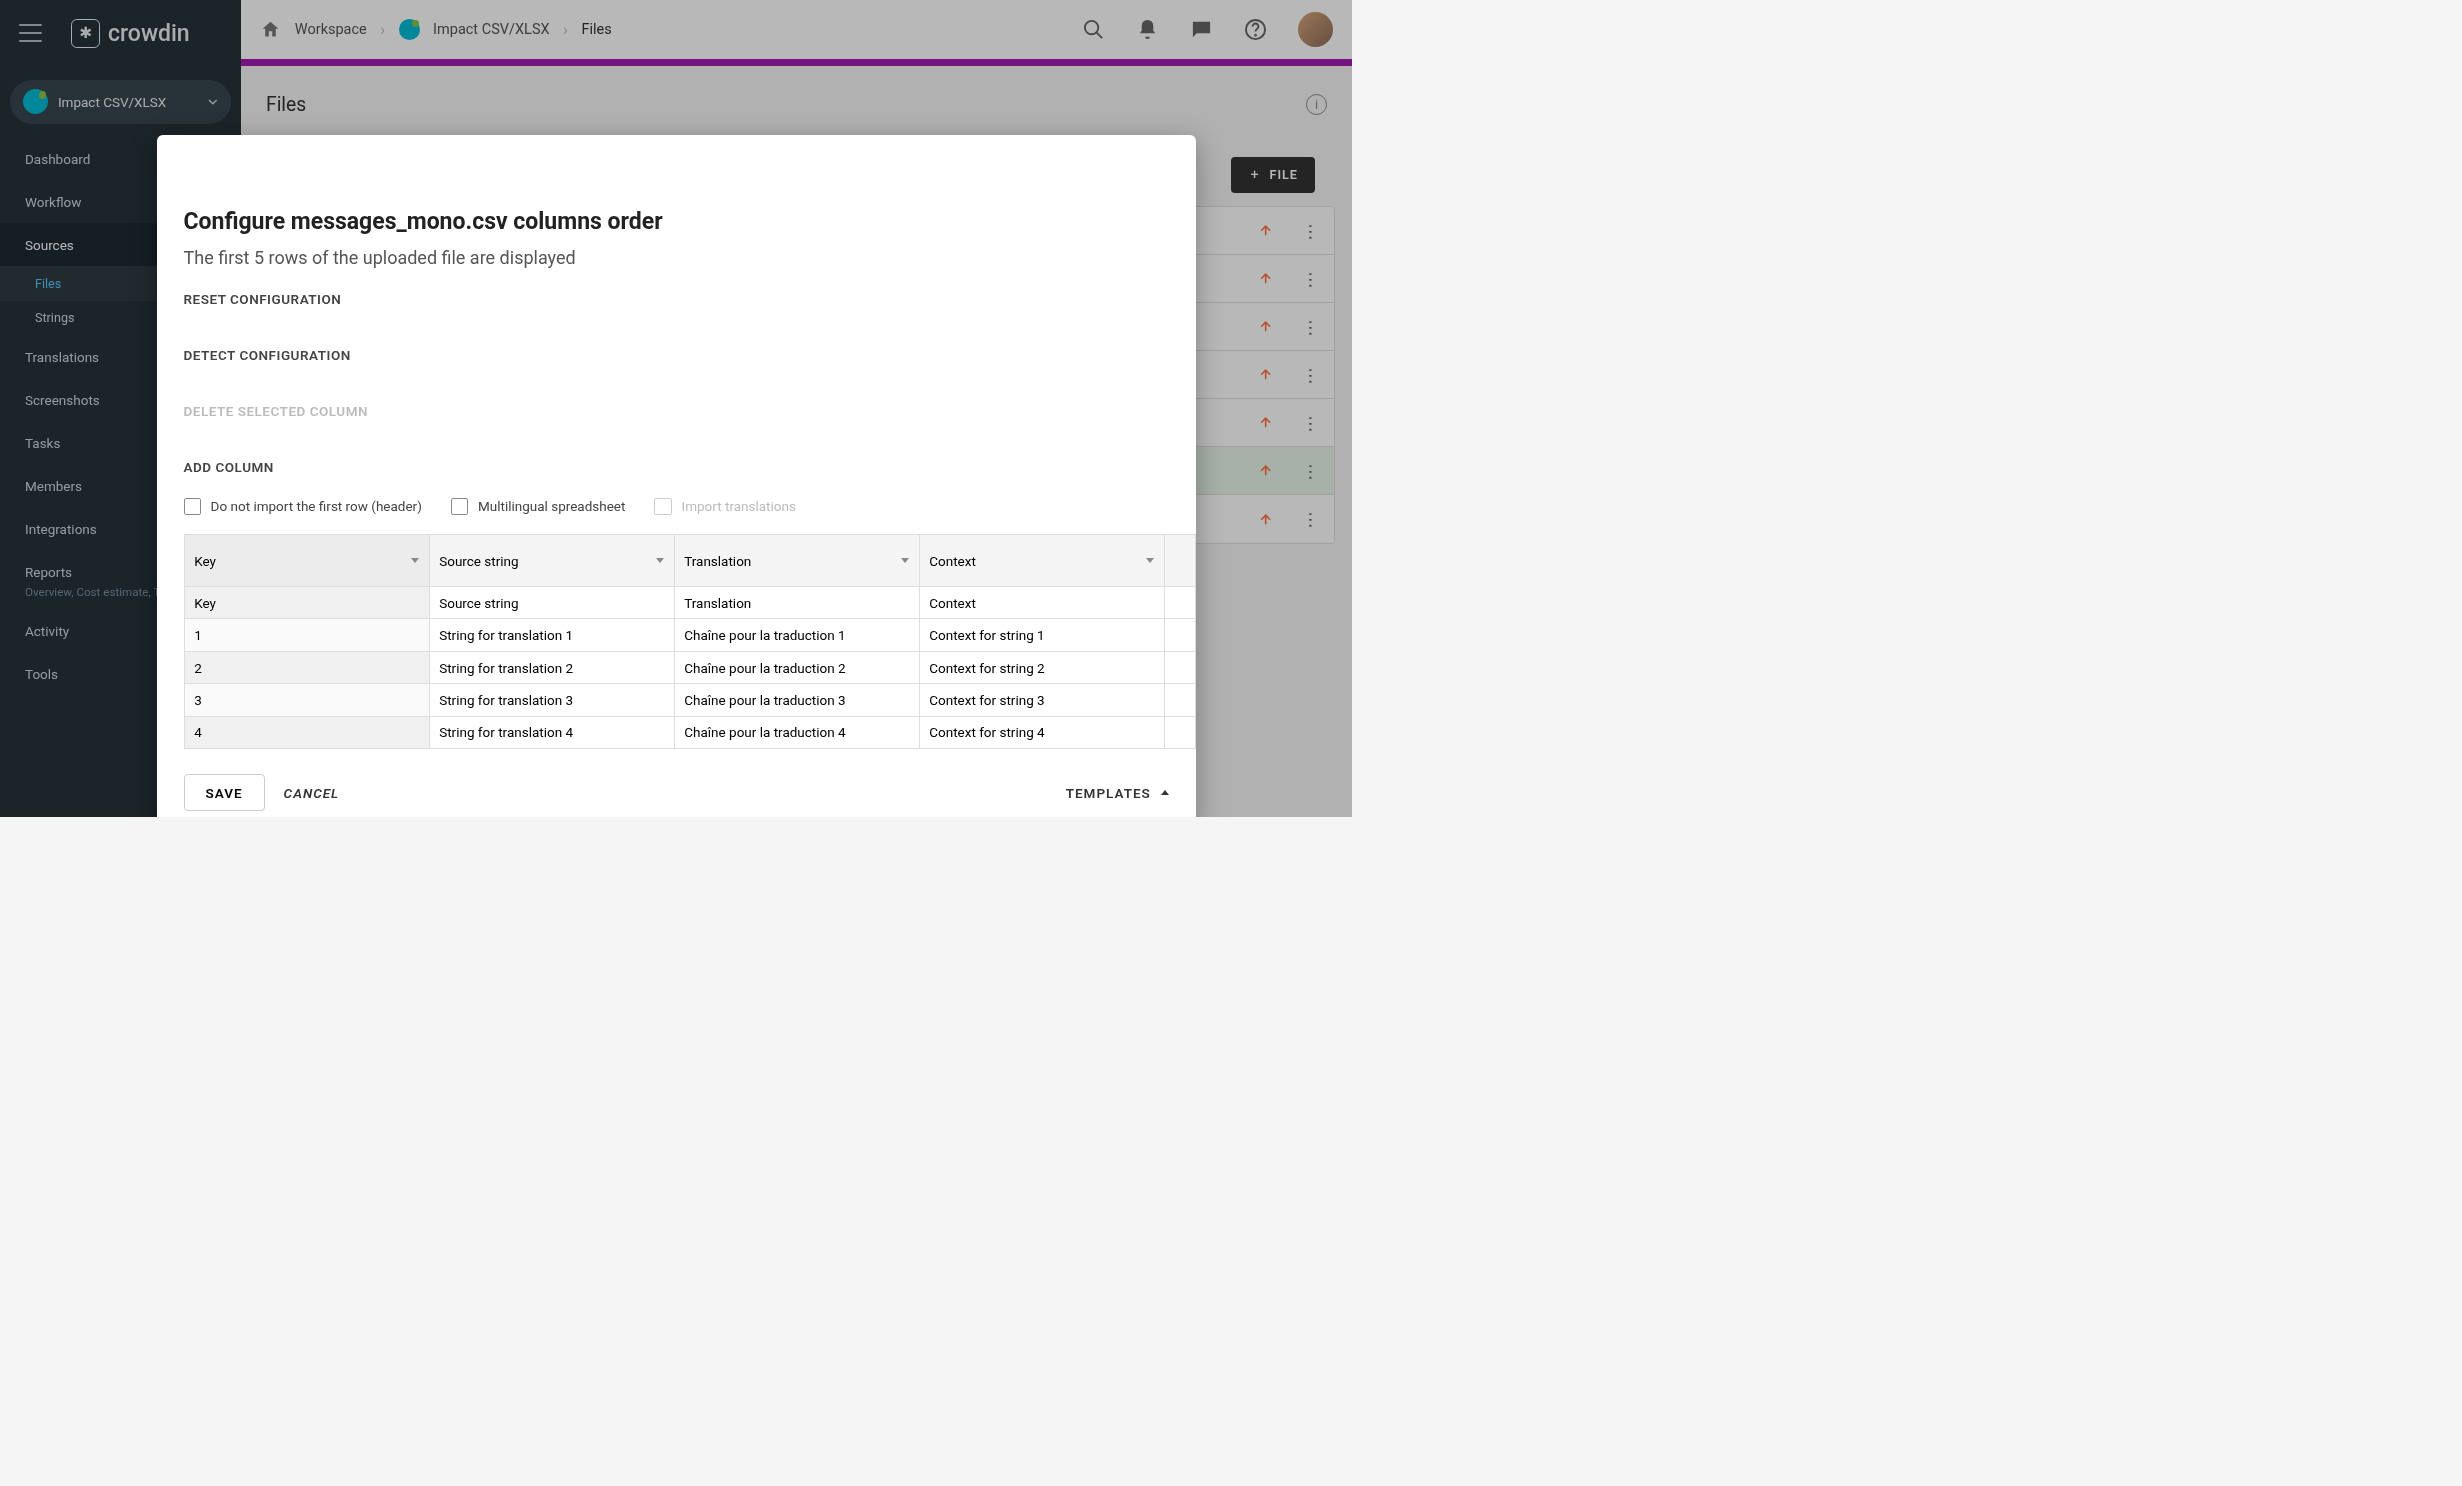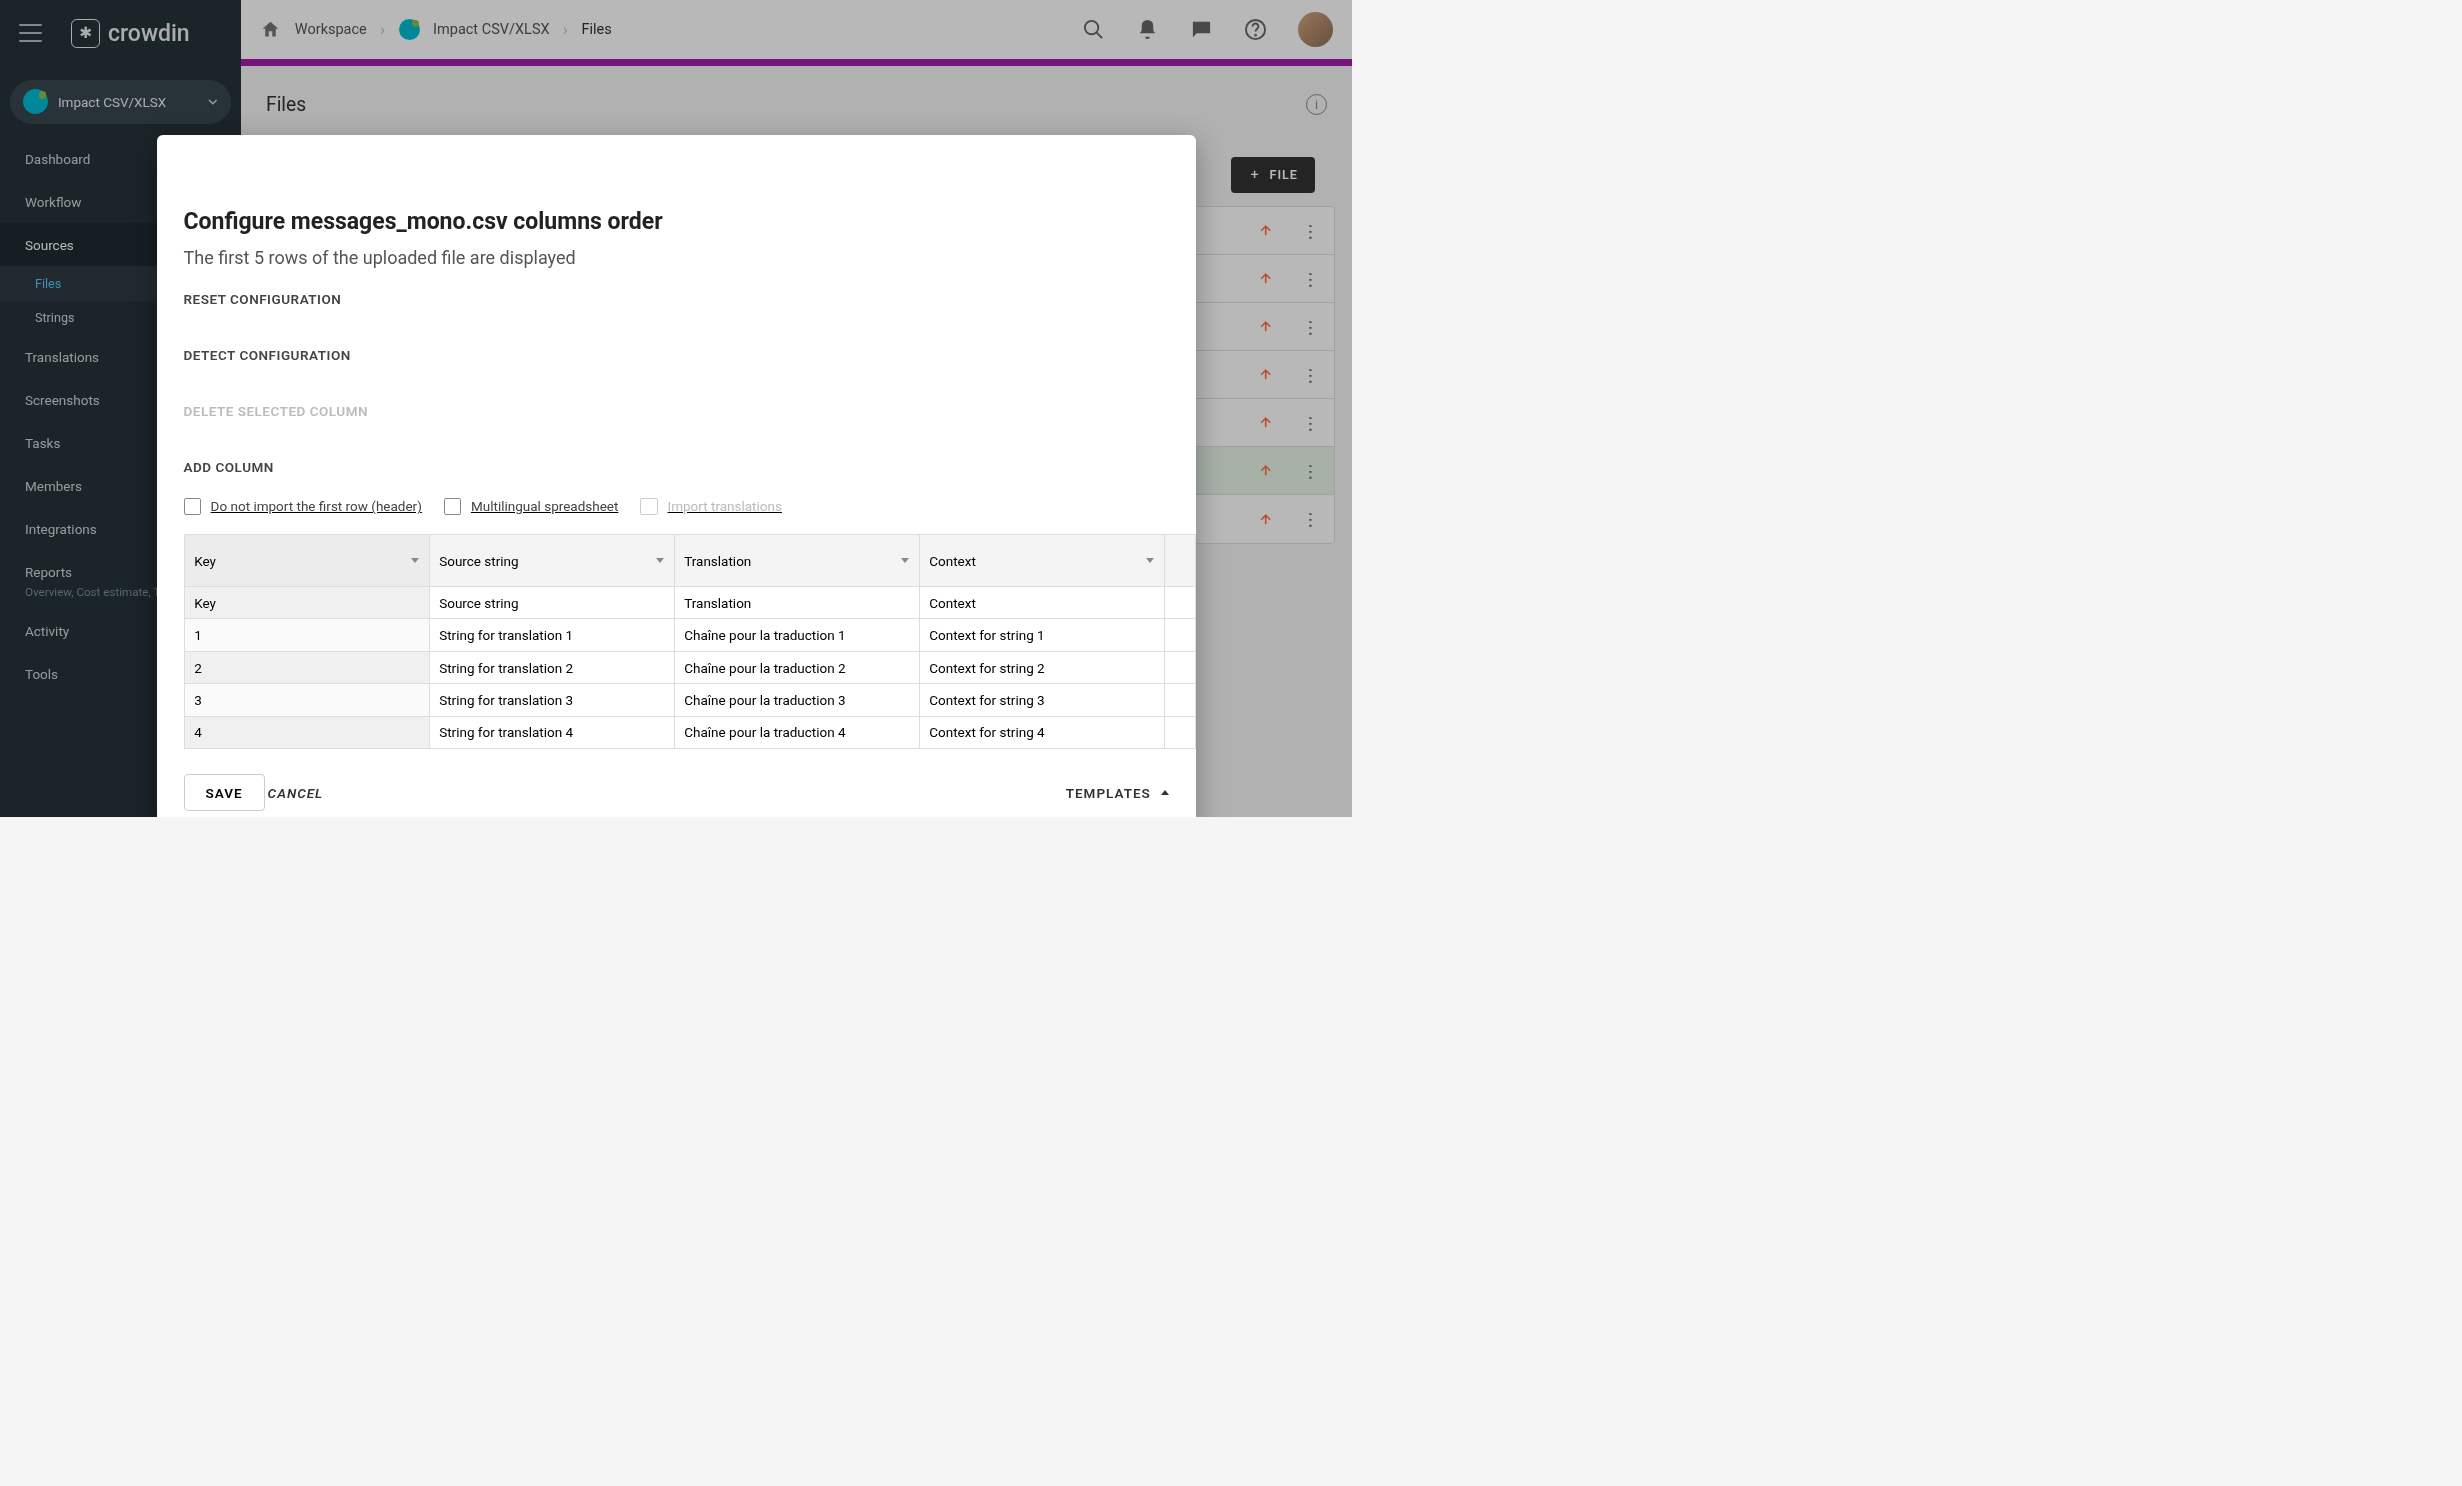--- a/index.html
+++ b/index.html
@@ -56,42 +56,42 @@
 .overlay { position: absolute; inset: 0; background: rgba(0,0,0,0.28); display: flex; align-items: flex-start; justify-content: center; padding-top: 135px; }
 
 
 .dialog { width: 1039px; background: #fff; border-radius: 5.8px; box-shadow: 0 7.7px 29px rgba(0,0,0,0.3); padding: 29px 0 23px; }
 .dlg-pad { padding: 0 27px; }
 .dlg-title { font-size: 23px; color: #222; margin-bottom: 11.6px; margin-top: 44px; }
 .dlg-sub { font-size: 18px; color: #555; margin-bottom: 23px; }
 .dlg-actions { display: flex; gap: 40px; margin-bottom: 23px; flex-direction: column; }
 .dlg-action { font-size: 13.5px; font-weight: 600; letter-spacing: 0.5px; color: #444; cursor: pointer; }
 .dlg-action.disabled { color: #bbb; cursor: default; }
-.dlg-checks { display: flex; gap: 22px; margin-bottom: 19.3px; align-items: center; text-decoration: underline; }
+.dlg-checks { display: flex; gap: 29px; margin-bottom: 19.3px; align-items: center; }
 .chk { display: flex; align-items: center; gap: 9.7px; font-size: 13.5px; color: #444; cursor: pointer; }
 .chk.disabled { color: #bbb; cursor: default; }
 .chk-box { width: 17.4px; height: 17.4px; border: 1.9px solid #888; border-radius: 1.9px; }
 .chk.disabled .chk-box { border-color: #ccc; }
 
 .grid { border: 1px solid #ddd; margin: 0 0 0 27px; border-right: none; overflow: hidden; }
 .grid-row { display: flex; }
 .grid-cell { border-right: 1px solid #ddd; border-bottom: 1px solid #ddd; padding: 7.7px 9.7px; font-size: 13.5px; overflow: hidden; white-space: nowrap; }
 .col-key { width: 245px; }
 .col-src { width: 245px; }
 .col-tr  { width: 245px; }
 .col-ctx { width: 245px; }
 .col-last { width: 31px; }
 .grid-head .grid-cell { background: #f4f4f4; padding: 17.4px 9.7px; display: flex; align-items: center; justify-content: space-between; }
 .grid-row:nth-child(odd):not(.grid-head) .col-key { background: #fafafa; }
 .grid-row:nth-child(even) .col-key { background: #f0f0f0; }
 .grid-head .col-key { background: #ececec !important; }
 .tri { width: 0; height: 0; border-left: 4.8px solid transparent; border-right: 4.8px solid transparent; border-top: 5.8px solid #888; cursor: pointer; }
 .grid-row:last-child .grid-cell { border-bottom: none; }
 
-.dlg-footer { display: flex; align-items: center; padding: 25px 27px 0; gap: 3px; }
+.dlg-footer { display: flex; align-items: center; padding: 25px 27px 0; gap: 19px; }
 .btn-save { padding: 9.7px 21px; border: 1px solid #ccc; background: #fff; font-size: 13.5px; font-weight: 600; letter-spacing: 1px; border-radius: 3.9px; cursor: pointer; }
 .btn-cancel { font-size: 13.5px; font-weight: 600; letter-spacing: 1px; background: none; border: none; cursor: pointer; color: #333; font-style: italic; }
 .btn-templates { margin-left: auto; font-size: 13.5px; font-weight: 600; letter-spacing: 1px; background: none; border: none; cursor: pointer; color: #333; display: flex; align-items: center; gap: 9.7px; }
 .tri-up { width: 0; height: 0; border-left: 4.8px solid transparent; border-right: 4.8px solid transparent; border-bottom: 5.8px solid #333; }
 
 svg { display: block; }
 </style>
 </head>
 <body>
 

